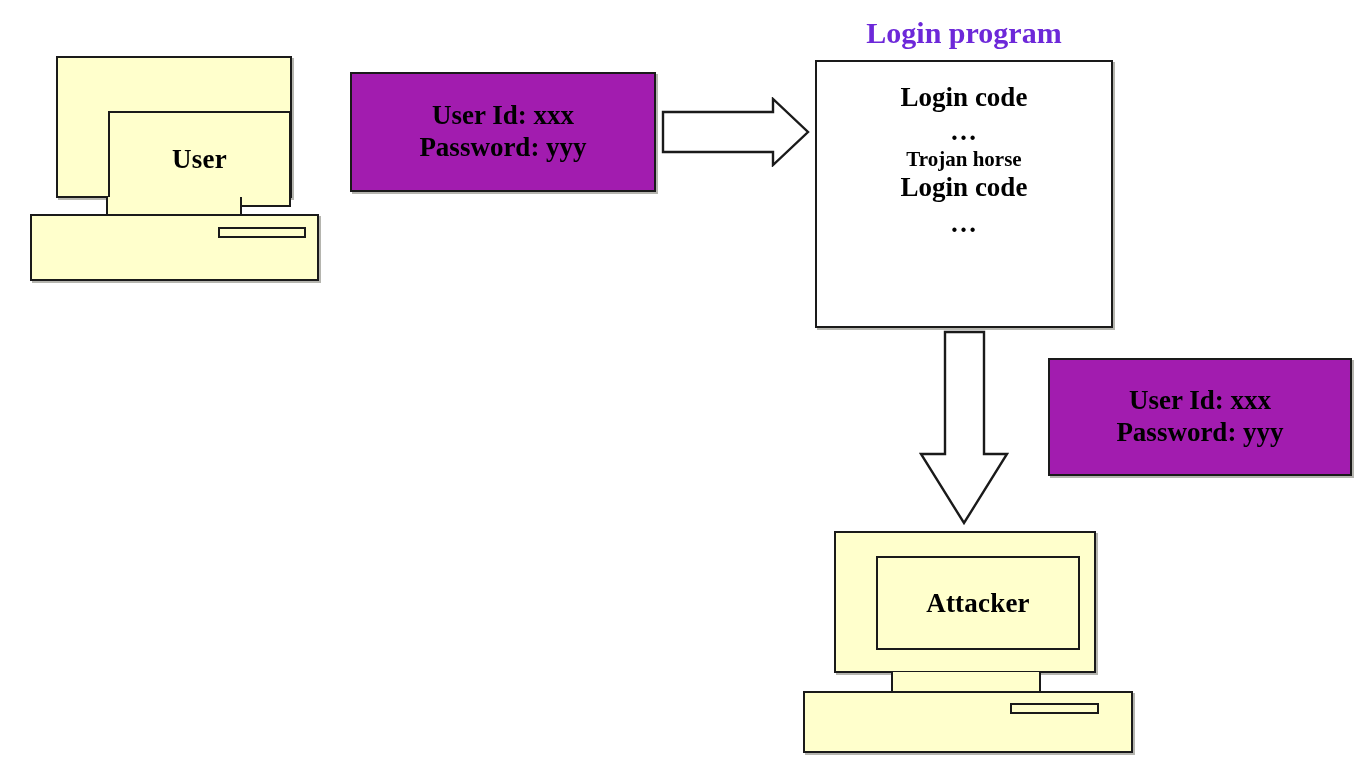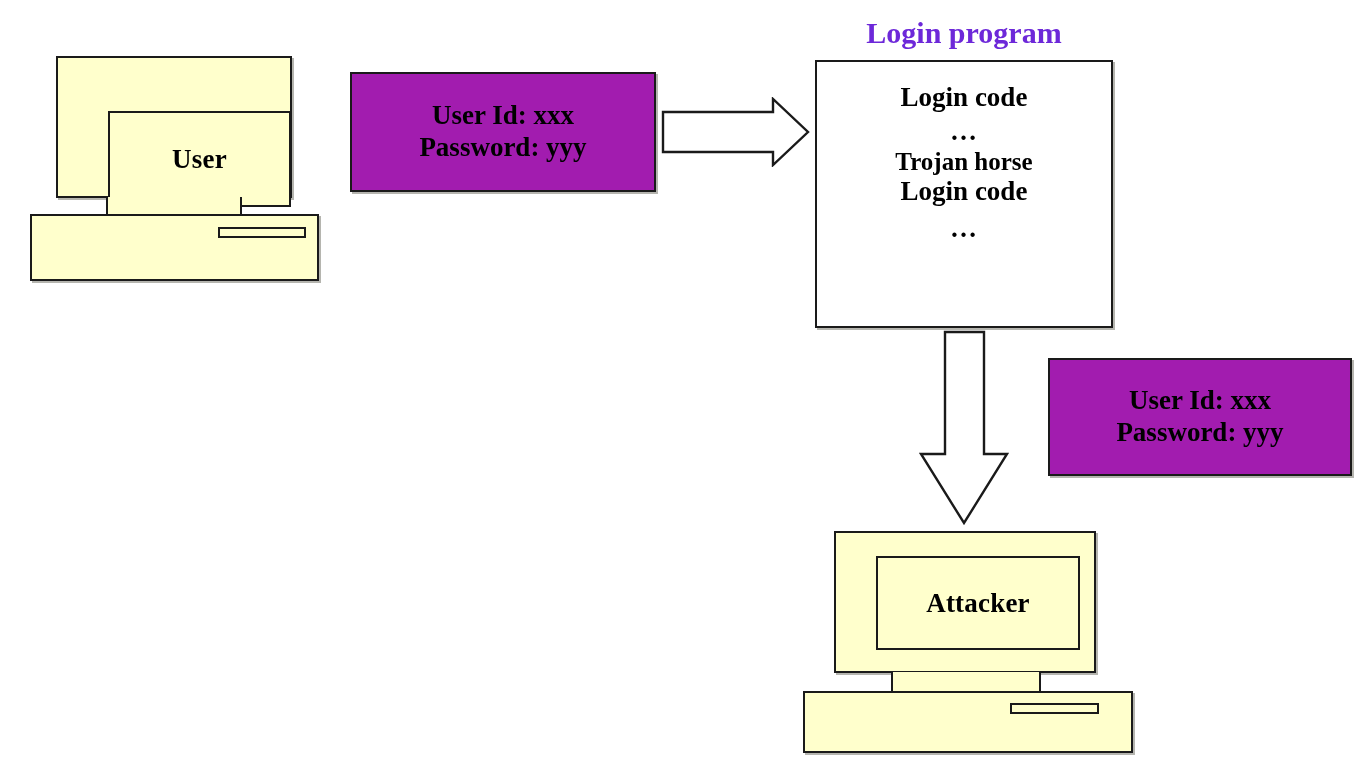--- a/index.html
+++ b/index.html
@@ -130,21 +130,21 @@
     <svg width="150" height="70" viewBox="0 0 150 70" xmlns="http://www.w3.org/2000/svg">
       <polygon points="2,15 112,15 112,2 147,35 112,68 112,55 2,55" fill="#ffffff" stroke="#1a1a1a" stroke-width="2.4" stroke-linejoin="miter"></polygon>
     </svg>
   </div>
 
   <div class="abs caption" style="left:815px; top:16px; width:298px; font-size:30px;">Login program</div>
 
   <div class="abs code-box" style="left:815px; top:60px; width:298px; height:268px; padding-top:20px;">
     <div class="code-line" style="font-size:27px;">Login code</div>
     <div class="code-line ellipsis" style="font-size:27px; margin-top:4px;">…</div>
-    <div class="code-line" style="font-size:25px; margin-top:2px;">Trojan horse</div>
+    <div class="code-line" style="font-size:21px; margin-top:2px;">Trojan horse</div>
     <div class="code-line" style="font-size:27px;">Login code</div>
     <div class="code-line ellipsis" style="font-size:27px; margin-top:6px;">…</div>
   </div>
 
   <div class="abs arrow-wrap" style="left:918px; top:330px; width:92px; height:196px;">
     <svg width="92" height="196" viewBox="0 0 92 196" xmlns="http://www.w3.org/2000/svg">
       <polygon points="27,2 66,2 66,124 89,124 46,193 3,124 27,124" fill="#ffffff" stroke="#1a1a1a" stroke-width="2.4" stroke-linejoin="miter"></polygon>
     </svg>
   </div>
 

